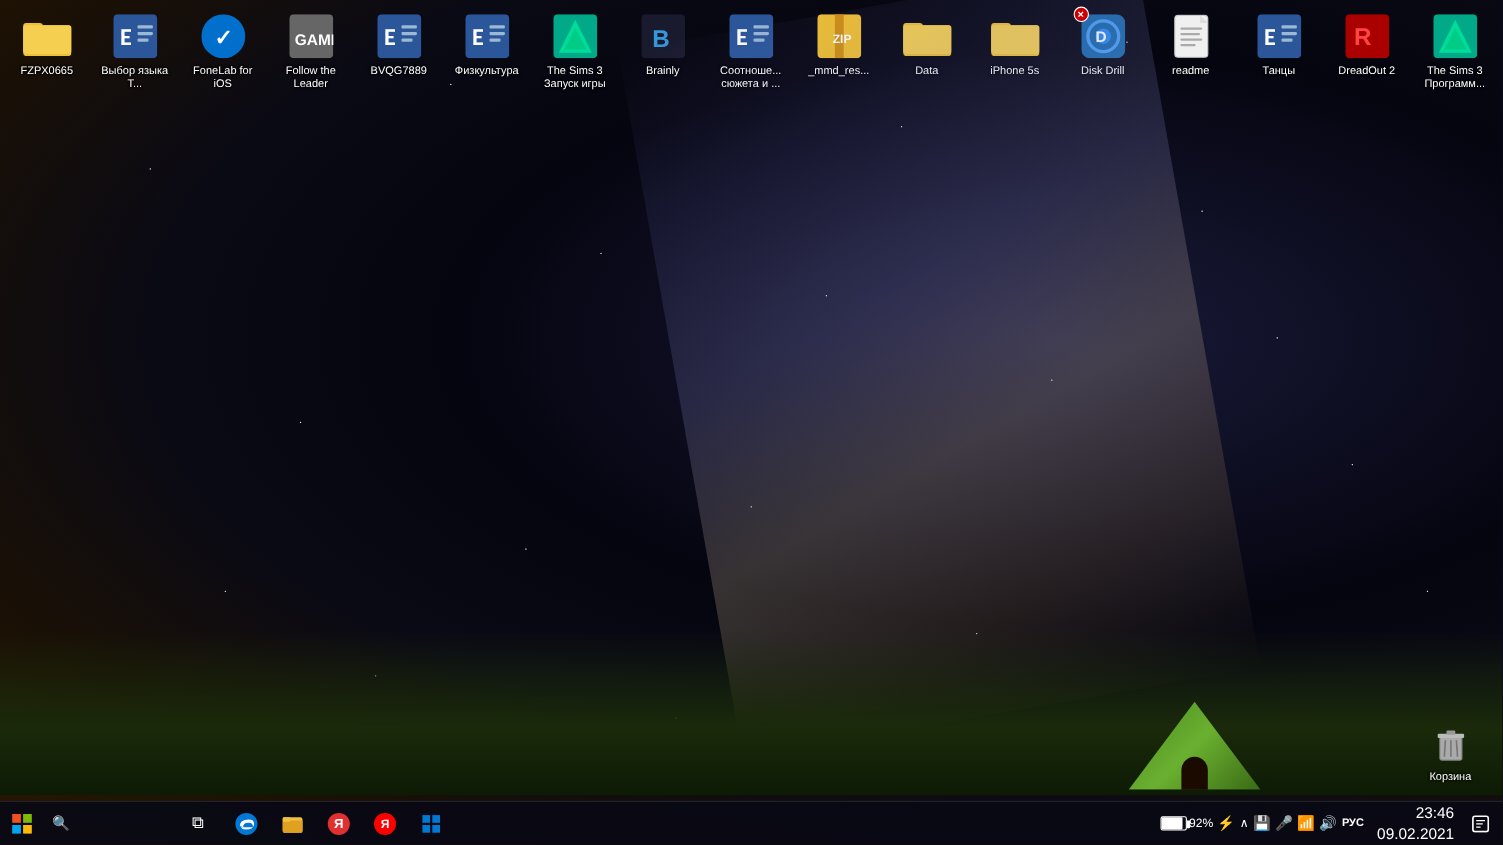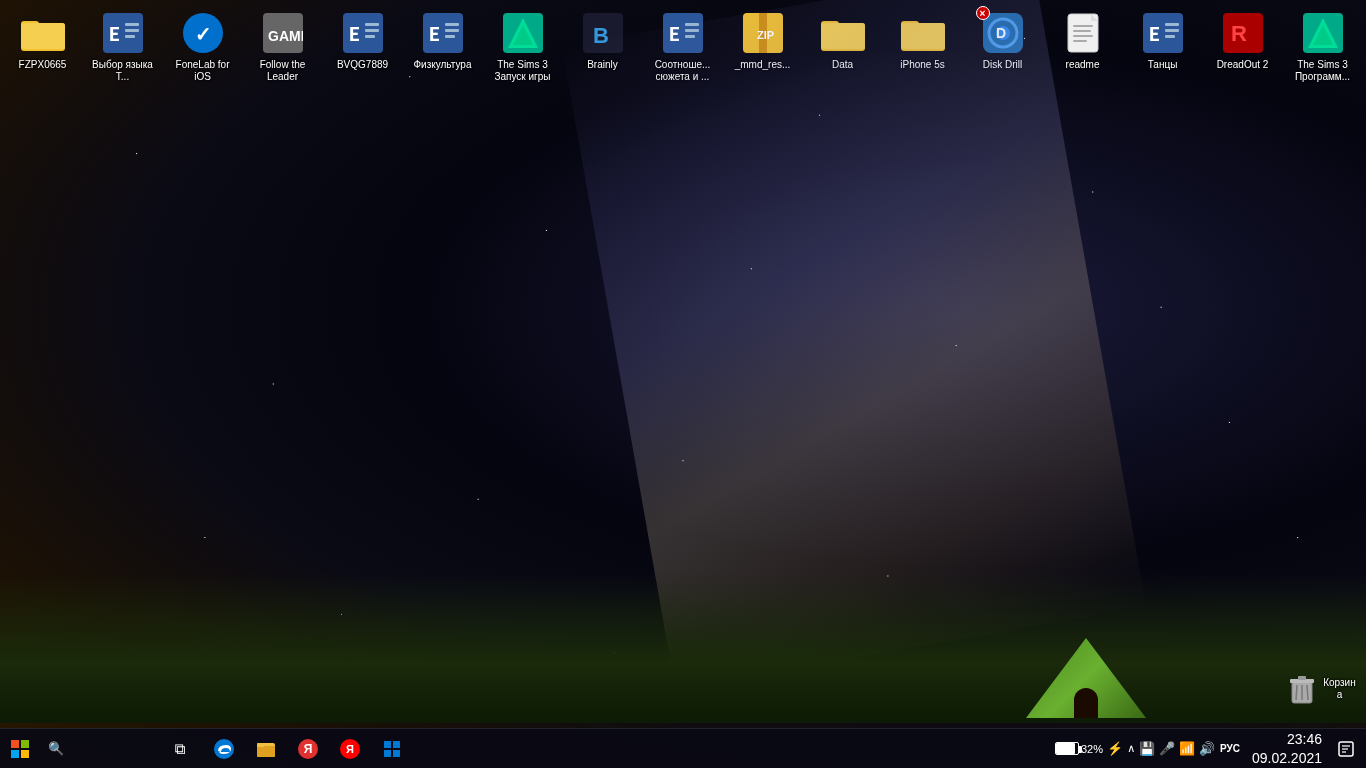--- a/index.html
+++ b/index.html
@@ -452,21 +452,21 @@
           <polygon points="20,5 35,35 5,35" fill="#00dd99"></polygon>
           <polygon points="20,12 30,32 10,32" fill="#00cc88"></polygon>
         </svg>
       </div>
       <span class="icon-label">The Sims 3 Программ...</span>
     </div>
     <div class="icon"></div>
   </div>
 
 <div class="corner-recycle">
-  <div style="display:flex;flex-direction:row;align-items:center;width:75px;">
+  <div style="display:flex;flex-direction:column;align-items:center;width:75px;">
     <div style="width:48px;height:48px;display:flex;align-items:center;justify-content:center;">
       <svg width="36" height="36" viewBox="0 0 36 36">
         <rect x="8" y="10" width="20" height="22" rx="2" fill="#aaa" stroke="#888" stroke-width="1"></rect>
         <rect x="6" y="8" width="24" height="4" rx="1" fill="#bbb"></rect>
         <rect x="14" y="5" width="8" height="4" rx="1" fill="#999"></rect>
         <line x1="13" y1="14" x2="12" y2="29" stroke="#777" stroke-width="1.5"></line>
         <line x1="18" y1="14" x2="18" y2="29" stroke="#777" stroke-width="1.5"></line>
         <line x1="23" y1="14" x2="24" y2="29" stroke="#777" stroke-width="1.5"></line>
       </svg>
     </div>
@@ -535,21 +535,21 @@
   <div class="taskbar-right">
 
     <div class="taskbar-icons">
 
       <div style="display:flex;align-items:center;gap:2px;">
         <div class="battery-indicator">
           <div class="battery-box">
             <div class="battery-fill" style="width:85%;"></div>
           </div>
         </div>
-        <span style="color:white;font-size:11px;">32%</span>
+        <span style="color:white;font-size:11px;">92%</span>
       </div>
 
       <span style="color:white;font-size:13px;">⚡</span>
 
       <span style="color:white;font-size:11px;">∧</span>
 
       <span style="color:white;font-size:13px;">💾</span>
 
       <span style="color:white;font-size:13px;">🎤</span>
 

